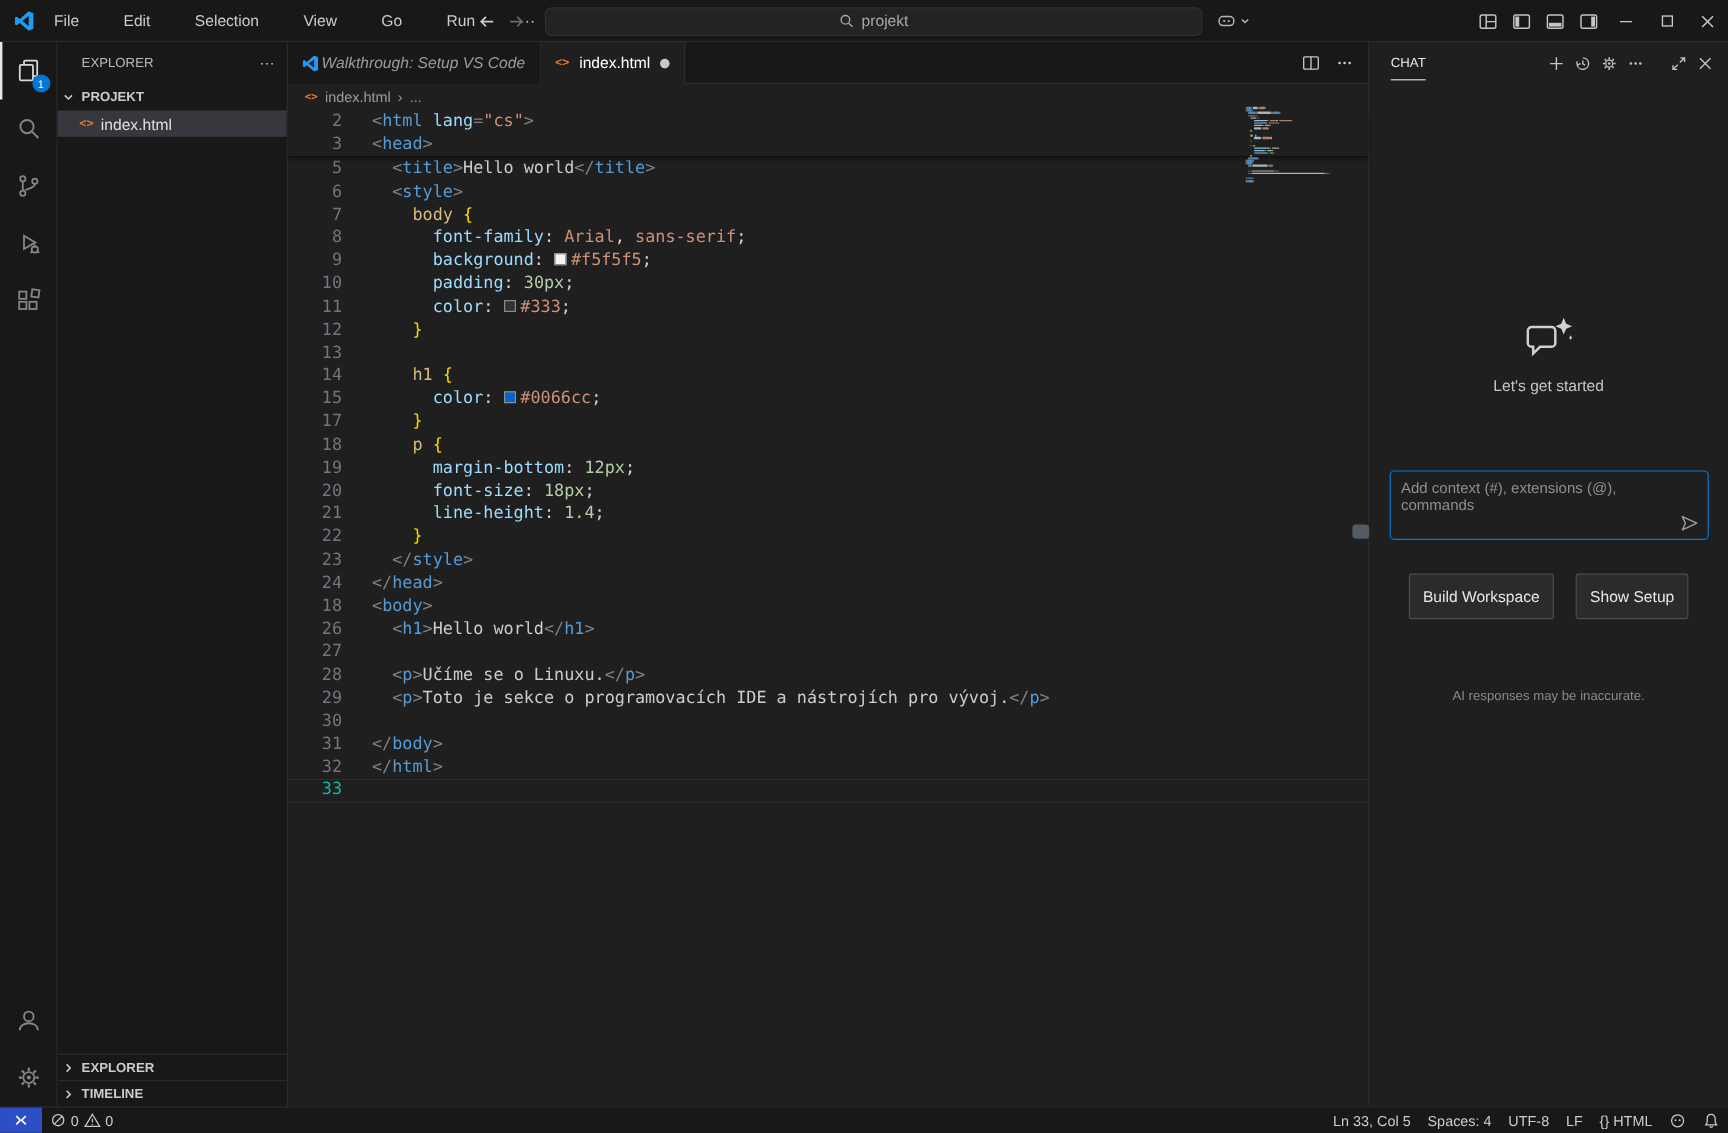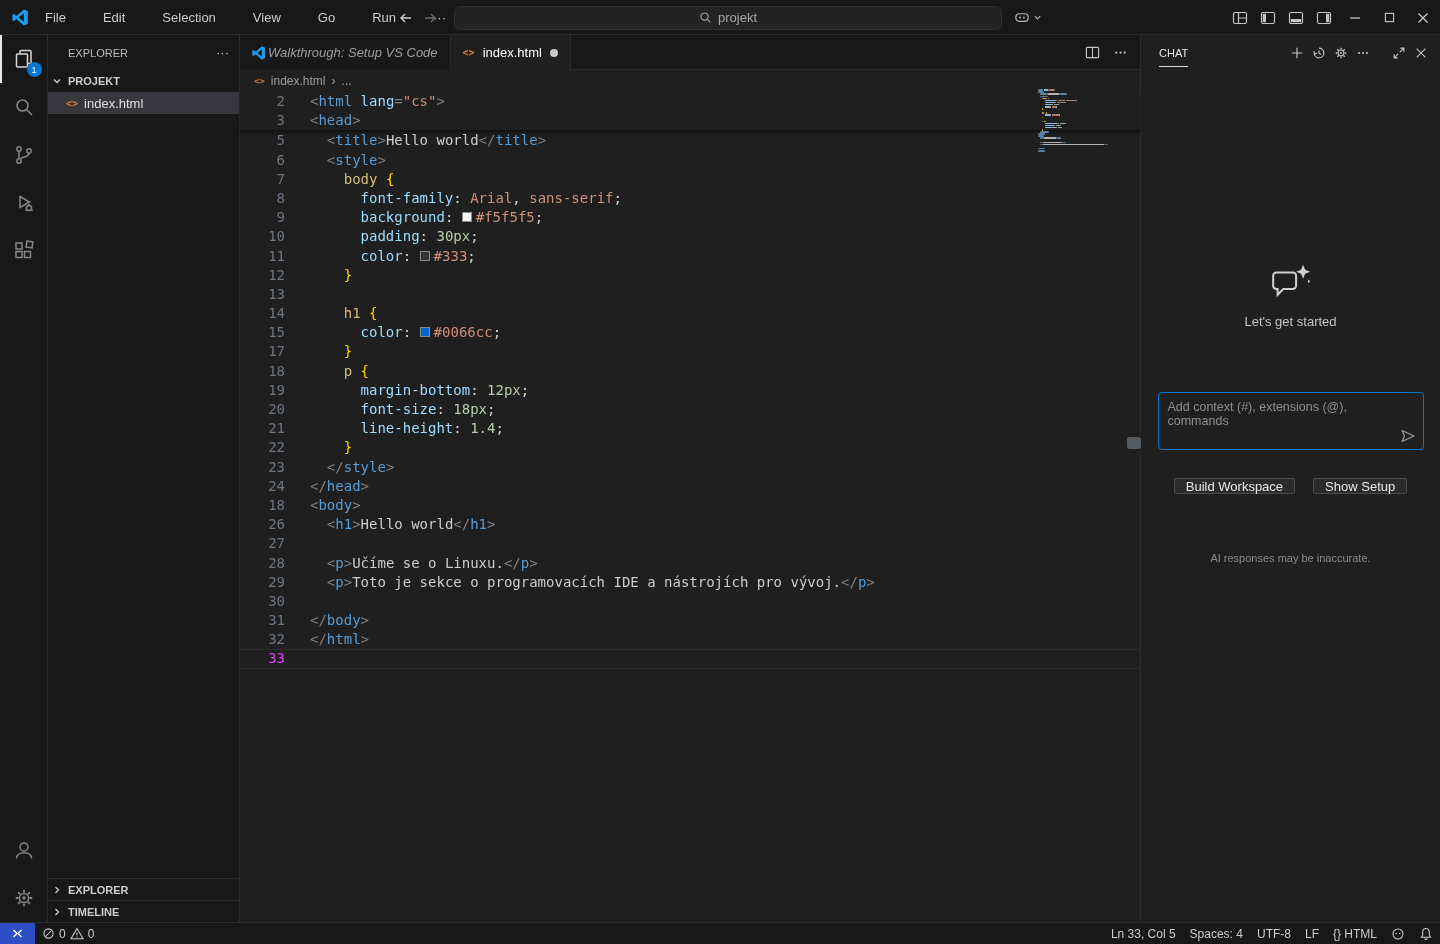--- a/index.html
+++ b/index.html
@@ -53,21 +53,21 @@
   .tab-actions { margin-left:auto; display:flex; align-items:center; padding-right:8px; gap:4px; color:#c5c5c5; }
   .tab-actions .tb-icon { width:24px; height:24px; }
 
   .breadcrumb { height:22px; display:flex; align-items:center; gap:6px; padding-left:14px;
     font-size:12px; color:#9d9d9d; background:#1f1f1f; }
   .bc-icon { color:#e37933; font-family:"DejaVu Sans Mono",monospace; font-size:9px; font-weight:bold; }
 
   .code { position:relative; flex:1; font-family:"DejaVu Sans Mono",monospace; font-size:14px; }
   .cline { display:flex; height:19.2px; line-height:19.2px; white-space:pre; }
   .cline.cur { box-shadow:inset 0 1px 0 #2e2e2e, inset 0 -1px 0 #2e2e2e; }
-  .cline.cur .ln { color:#d946ef; }
+  .cline.cur .ln { color:#14b8a6; }
   .ln { flex:0 0 70px; text-align:right; padding-right:25px; color:#6e7681; }
   .lc { flex:1; color:#cccccc; }
   .swatch { display:inline-block; width:10px; height:10px; border:1px solid #8b8b8b;
     vertical-align:middle; margin-right:4px; transform:translateY(-1px); }
   .sticky { position:relative; z-index:2; background:#1f1f1f; border-bottom:1px solid #101010;
     box-shadow:0 2px 3px rgba(0,0,0,.35); }
   .minimap { position:absolute; top:-3px; right:30px; width:72px; z-index:3; }
   .mm-row { height:2.1px; display:flex; align-items:center; }
   .mm-row span { height:1.5px; flex:none; border-radius:.5px; opacity:.85; }
 
@@ -86,21 +86,21 @@
   .chat-heading { margin-top:16px; font-size:24px; color:#e6e6e6; text-align:center; }
   .chat-sub { margin-top:13px; font-size:13px; color:#c5c5c5; text-align:center; }
   .chat-input-wrap { position:relative; margin-top:63px; width:266px; height:58px;
     border:1px solid #0078d4; border-radius:4px; background:#1f1f1f; }
   .chat-input-wrap textarea { width:100%; height:100%; background:transparent; border:none; outline:none;
     resize:none; font-family:"Liberation Sans","DejaVu Sans",sans-serif; font-size:12.5px; color:#cccccc;
     padding:7px 26px 7px 9px; }
   .chat-input-wrap textarea::placeholder { color:#8f8f8f; }
   .send { position:absolute; right:7px; bottom:5px; color:#9d9d9d; }
   .chat-buttons { margin-top:28px; display:flex; gap:18px; }
-  .chat-buttons button { height:16px; padding:0 11px; background:#2b2b2b; border:1px solid #4d4d4d;
+  .chat-buttons button { height:38px; padding:0 11px; background:#2b2b2b; border:1px solid #4d4d4d;
     border-radius:2px; color:#e8e8e8; font-size:13px; font-family:inherit; }
   .chat-disclaimer { margin-top:58px; font-size:11px; color:#8a8a8a; text-align:center; }
 
   
   .statusbar { position:absolute; bottom:0; left:0; right:0; height:22px; background:#181818;
     border-top:1px solid #2b2b2b; display:flex; align-items:center; font-size:12px; color:#cccccc; }
   .remote { width:35px; height:100%; background:#2c4fc5; color:#ffffff; display:flex; align-items:center; justify-content:center; }
   .sb-item { display:flex; align-items:center; gap:4px; padding:0 7px; height:100%; }
   .sb-right { margin-left:auto; display:flex; align-items:center; height:100%; }
   svg { display:block; }

